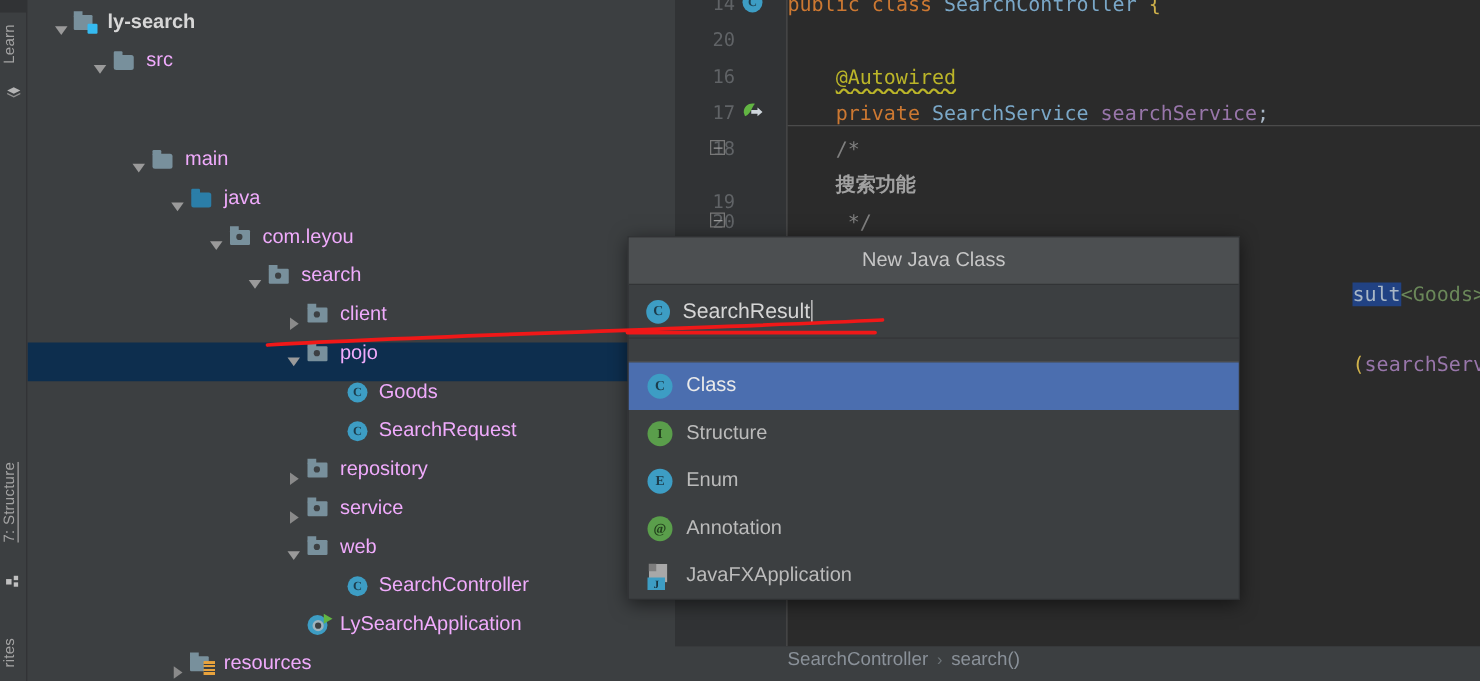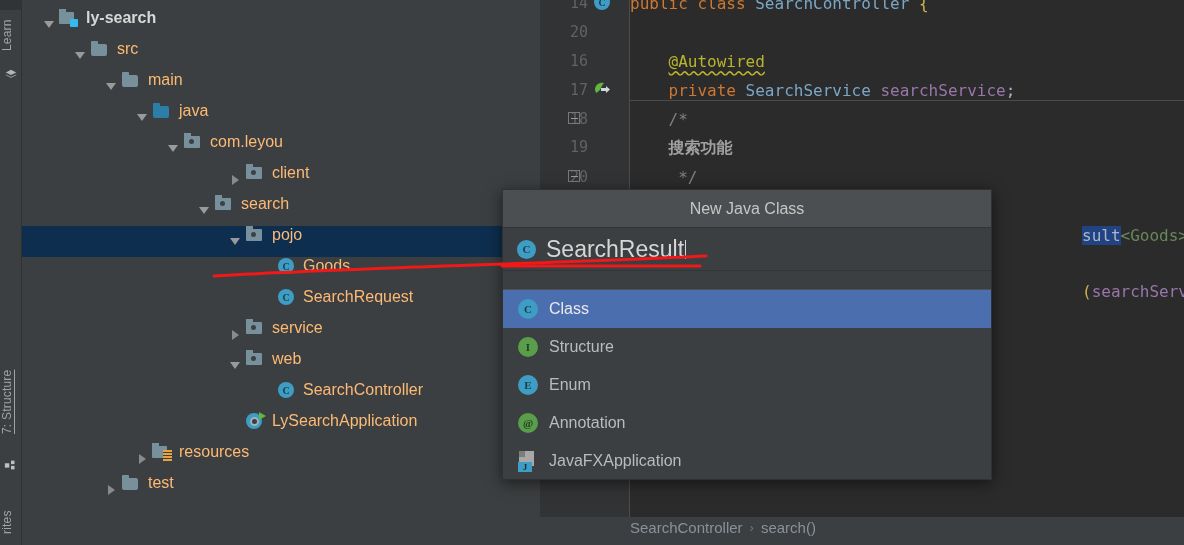--- a/index.html
+++ b/index.html
@@ -53,21 +53,21 @@
   }
   .tree-row {
     position: relative;
     height: 31px;
     display: flex;
     color: #a9b7c6;
     font-size: 16px;
     white-space: nowrap;
   }
   .tree-row.selected { background: #0d2e4e; }
-  .tree-row .lbl { color: #fdba74; }
+  .tree-row .lbl { color: #f0abfc; }
   .tree-row.module .lbl { color: #d7d7d7; font-weight: bold; }
 
   .arrow {
     width: 18px; height: 31px;
     display:flex; align-items:center; justify-content:center;
     flex: 0 0 18px;
   }
   .arrow i {
     display:block; width:0; height:0;
   }
@@ -308,21 +308,21 @@
     border-bottom:1px solid #323436;
   }
   #dlg-input .dlg-cls-ico {
     width:19px; height:19px; border-radius:50%;
     background:#3d9dc4; color:#1c3d4d;
     font-size:11px; font-weight:bold;
     display:flex; align-items:center; justify-content:center;
     margin-right:10px;
     font-family:"Liberation Serif", serif;
   }
-  #dlg-input .val { color:#d6d6d6; font-size:23px; }
+  #dlg-input .val { color:#d6d6d6; font-size:17px; }
   #dlg-input .caret {
     display:inline-block; width:1px; height:19px;
     background:#d6d6d6; margin-left:1px; vertical-align:-3px;
   }
   #dlg-gap { height:19px; background:#3c3f41; border-bottom:1px solid #4f5254; }
 
   .dlg-item {
     height:38px;
     display:flex; align-items:center;
     padding-left:14px;
@@ -410,21 +410,21 @@
         </div>
         <span class="lbl">ly-search</span>
       </div>
       <div class="tree-row" style="padding-left: 49px;">
         <div class="arrow down">
           <i></i>
         </div>
         <div class="ico folder"></div>
         <span class="lbl">src</span>
       </div>
-      <div class="tree-row" style="padding-left: 80px;">
+      <div class="tree-row" style="padding-left: 80px; margin-top: 48px;">
         <div class="arrow down">
           <i></i>
         </div>
         <div class="ico folder"></div>
         <span class="lbl">main</span>
       </div>
       <div class="tree-row" style="padding-left: 111px;">
         <div class="arrow down">
           <i></i>
         </div>
@@ -433,64 +433,73 @@
       </div>
       <div class="tree-row" style="padding-left: 142px;">
         <div class="arrow down">
           <i></i>
         </div>
         <div class="ico package">
           <span class="dot"></span>
         </div>
         <span class="lbl">com.leyou</span>
       </div>
+      <div class="tree-row" style="padding-left: 173px;">
+        <div class="arrow down">
+          <i></i>
+        </div>
+        <div class="ico package">
+          <span class="dot"></span>
+        </div>
+        <span class="lbl">search</span>
+      </div>
       <div class="tree-row" style="padding-left: 204px;">
         <div class="arrow right">
           <i></i>
         </div>
         <div class="ico package">
           <span class="dot"></span>
         </div>
         <span class="lbl">client</span>
       </div>
-      <div class="tree-row" style="padding-left: 173px;">
+      <div class="tree-row selected" style="padding-left: 204px;">
         <div class="arrow down">
           <i></i>
         </div>
         <div class="ico package">
           <span class="dot"></span>
         </div>
-        <span class="lbl">search</span>
-      </div>
-      <div class="tree-row selected" style="padding-left: 204px;">
-        <div class="arrow down">
+        <span class="lbl">pojo</span>
+      </div>
+      <div class="tree-row" style="padding-left: 235px;">
+        <div class="arrow none">
+          <i></i>
+        </div>
+        <div class="ico cls">
+          <span class="circle">C</span>
+        </div>
+        <span class="lbl">Goods</span>
+      </div>
+      <div class="tree-row" style="padding-left: 235px;">
+        <div class="arrow none">
+          <i></i>
+        </div>
+        <div class="ico cls">
+          <span class="circle">C</span>
+        </div>
+        <span class="lbl">SearchRequest</span>
+      </div>
+      <div class="tree-row" style="padding-left: 204px;">
+        <div class="arrow right">
           <i></i>
         </div>
         <div class="ico package">
           <span class="dot"></span>
         </div>
-        <span class="lbl">pojo</span>
-      </div>
-      <div class="tree-row" style="padding-left: 235px;">
-        <div class="arrow none">
-          <i></i>
-        </div>
-        <div class="ico cls">
-          <span class="circle">C</span>
-        </div>
-        <span class="lbl">Goods</span>
-      </div>
-      <div class="tree-row" style="padding-left: 235px;">
-        <div class="arrow none">
-          <i></i>
-        </div>
-        <div class="ico cls">
-          <span class="circle">C</span>
-        </div>
-        <span class="lbl">SearchRequest</span>
+        <span class="lbl">repository</span>
       </div>
       <div class="tree-row" style="padding-left: 204px;">
         <div class="arrow right">
           <i></i>
         </div>
         <div class="ico package">
           <span class="dot"></span>
         </div>
         <span class="lbl">service</span>
       </div>
@@ -564,21 +573,21 @@
               <path d="M3 9 C3 3, 8 1, 12 2 C9 5, 9 10, 4 12 Z" fill="#62b543"></path>
               <path d="M9 7 h5 v-2 l4 3.5 -4 3.5 v-2 h-5 z" fill="#cfd6dc"></path>
             </svg>
           </span>
         </div>
         <div class="gline" style="top: 104px;">
           <span class="num">18</span>
           <span class="gico"></span>
           <span class="fold-mark" style="top:8px;"></span>
         </div>
-        <div class="gline" style="top: 132px;">
+        <div class="gline" style="top: 146px;">
           <span class="num">19</span>
           <span class="gico"></span>
         </div>
         <div class="gline" style="top: 162px;">
           <span class="num">20</span>
           <span class="gico"></span>
           <span class="fold-mark" style="top:8px;"></span>
         </div>
       </div>
     <div id="fold-line"></div>

